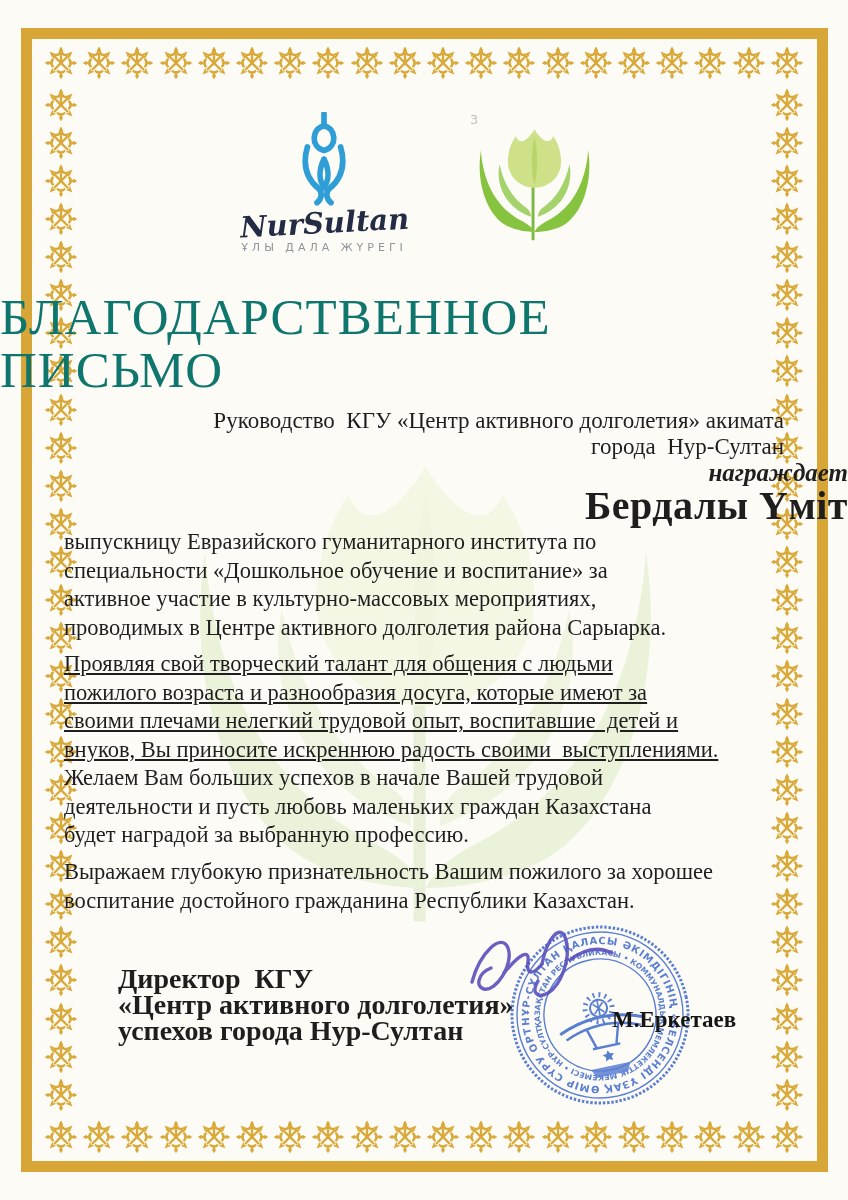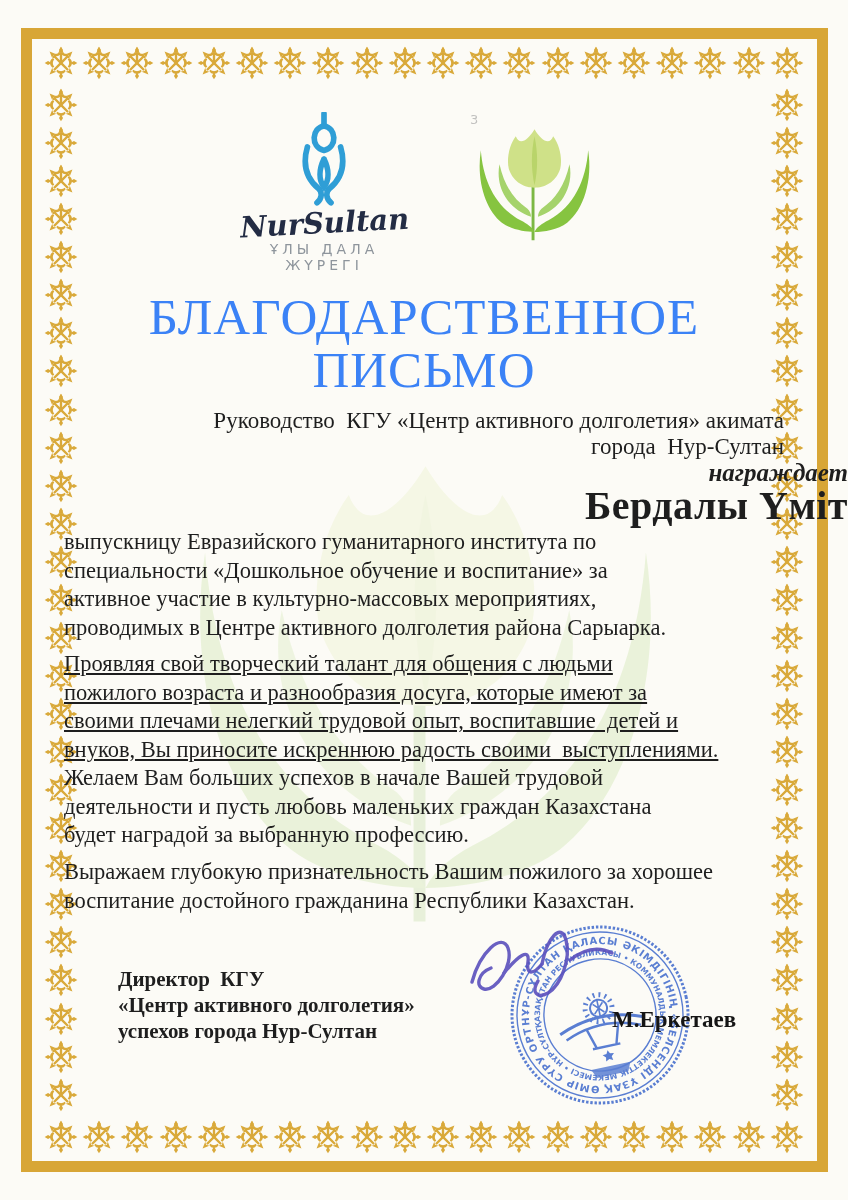--- a/index.html
+++ b/index.html
@@ -14,45 +14,45 @@
   .orn-top{left:44px;right:44px;top:46px;height:34px;}
   .orn-bottom{left:44px;right:44px;bottom:46px;height:34px;}
   .orn-left{left:44px;top:88px;bottom:88px;width:34px;flex-direction:column;}
   .orn-right{right:44px;top:88px;bottom:88px;width:34px;flex-direction:column;}
   .tile{width:34px;height:34px;fill:#d9a93a;flex:0 0 auto;}
   
   .logo-ns{position:absolute;left:240px;top:112px;width:168px;text-align:center;}
   .ns-emblem{display:block;margin:0 auto;width:64px;height:96px;}
   .ns-word{font-family:"DejaVu Serif",serif;font-style:italic;font-weight:bold;
            font-size:29px;color:#232c44;transform:rotate(-3deg);line-height:30px;}
-  .ns-tag{font-family:"DejaVu Sans",sans-serif;font-size:14px;letter-spacing:4px;
+  .ns-tag{font-family:"DejaVu Sans",sans-serif;font-size:11px;letter-spacing:4px;
           color:#8e959c;margin-top:3px;}
   .logo-tulip{position:absolute;left:462px;top:120px;width:145px;height:140px;}
   .stray{position:absolute;left:470px;top:112px;font-family:"DejaVu Sans",sans-serif;
          font-size:13px;color:#a9a9a9;opacity:.7;}
   
   .watermark{position:absolute;left:138px;top:428px;width:575px;height:575px;opacity:.15;}
   
   .keep-ws{white-space:pre-wrap;}
-  .title{position:absolute;top:291px;left:0;right:0;text-align:center;
-         color:#3b82f6;font-size:51px;line-height:53px;letter-spacing:1px;}
+  .title{position:absolute;top:291px;left:0;right:0;
+         color:#0f766e;font-size:51px;line-height:53px;letter-spacing:1px;}
   .issuer{position:absolute;top:408px;left:64px;right:64px;text-align:right;
           font-size:23px;line-height:26px;}
   .verb{position:absolute;top:460px;left:0;right:0;text-align:right;
         font-size:25px;font-weight:bold;font-style:italic;line-height:26px;}
   .recipient{position:absolute;top:484px;left:0;right:0;text-align:right;
              font-size:40px;font-weight:bold;line-height:44px;letter-spacing:.5px;}
   .para{position:absolute;left:64px;right:64px;text-align:left;font-size:22.5px;}
   .para .line{line-height:28.5px;}
   .p1{top:528px;}
   .p2{top:650px;text-decoration:underline;}
   .p3{top:764px;}
   .p4{top:858px;}
   
-  .director{position:absolute;left:118px;top:966px;font-size:21px;font-weight:bold;
+  .director{position:absolute;left:118px;top:966px;font-size:28px;font-weight:bold;
             line-height:26px;}
   .stamp{position:absolute;left:505px;top:920px;width:190px;height:190px;
          transform:rotate(-12deg);opacity:.92;}
   .signature{position:absolute;left:466px;top:918px;width:190px;height:96px;}
   .signer-name{position:absolute;left:612px;top:1007px;font-size:23px;font-weight:bold;
                color:#151515;}
 </style>
 </head>
 <body>
 

